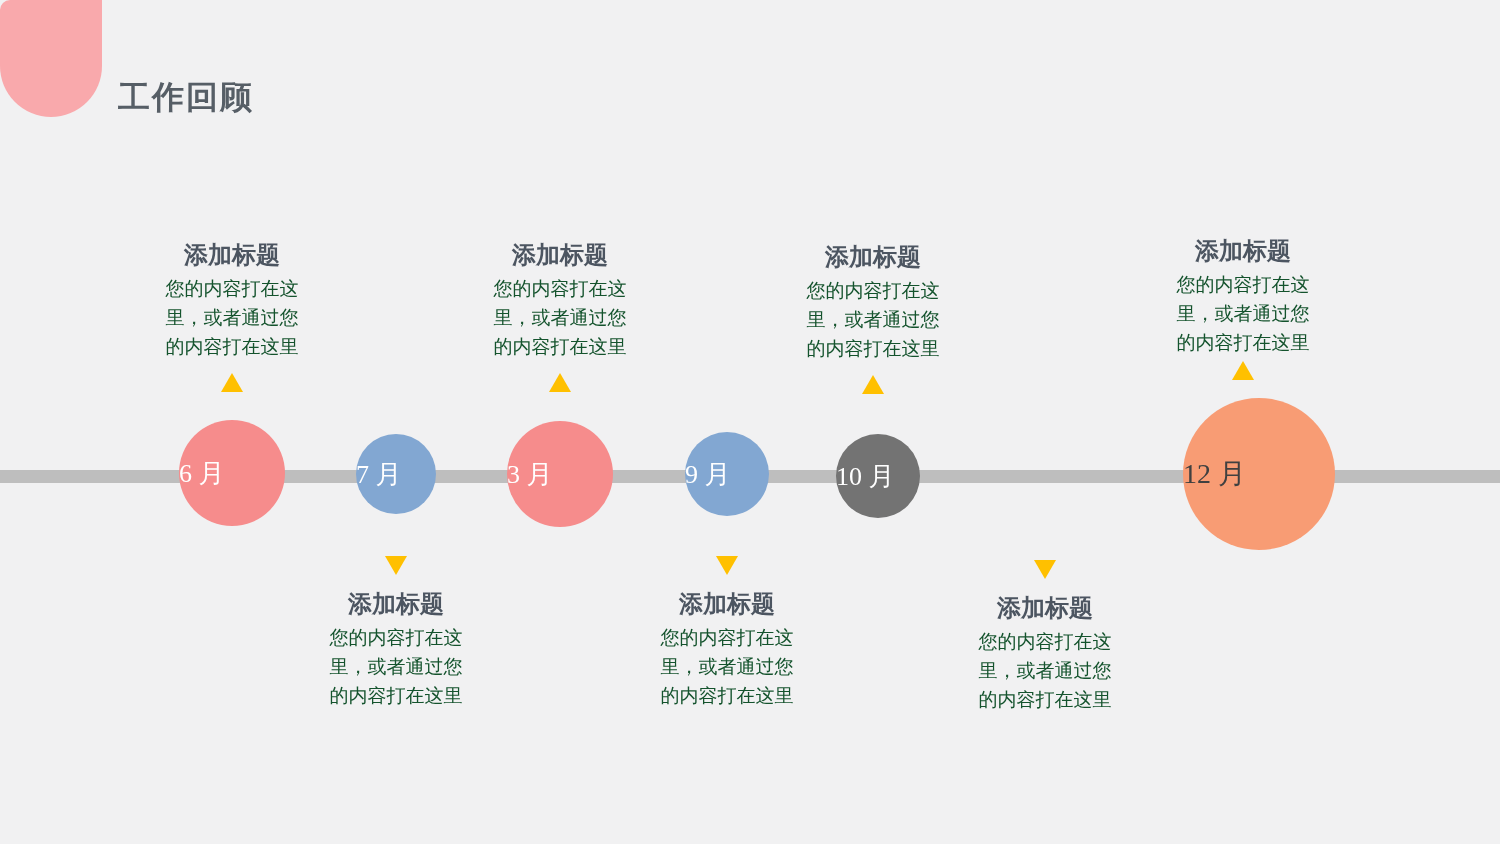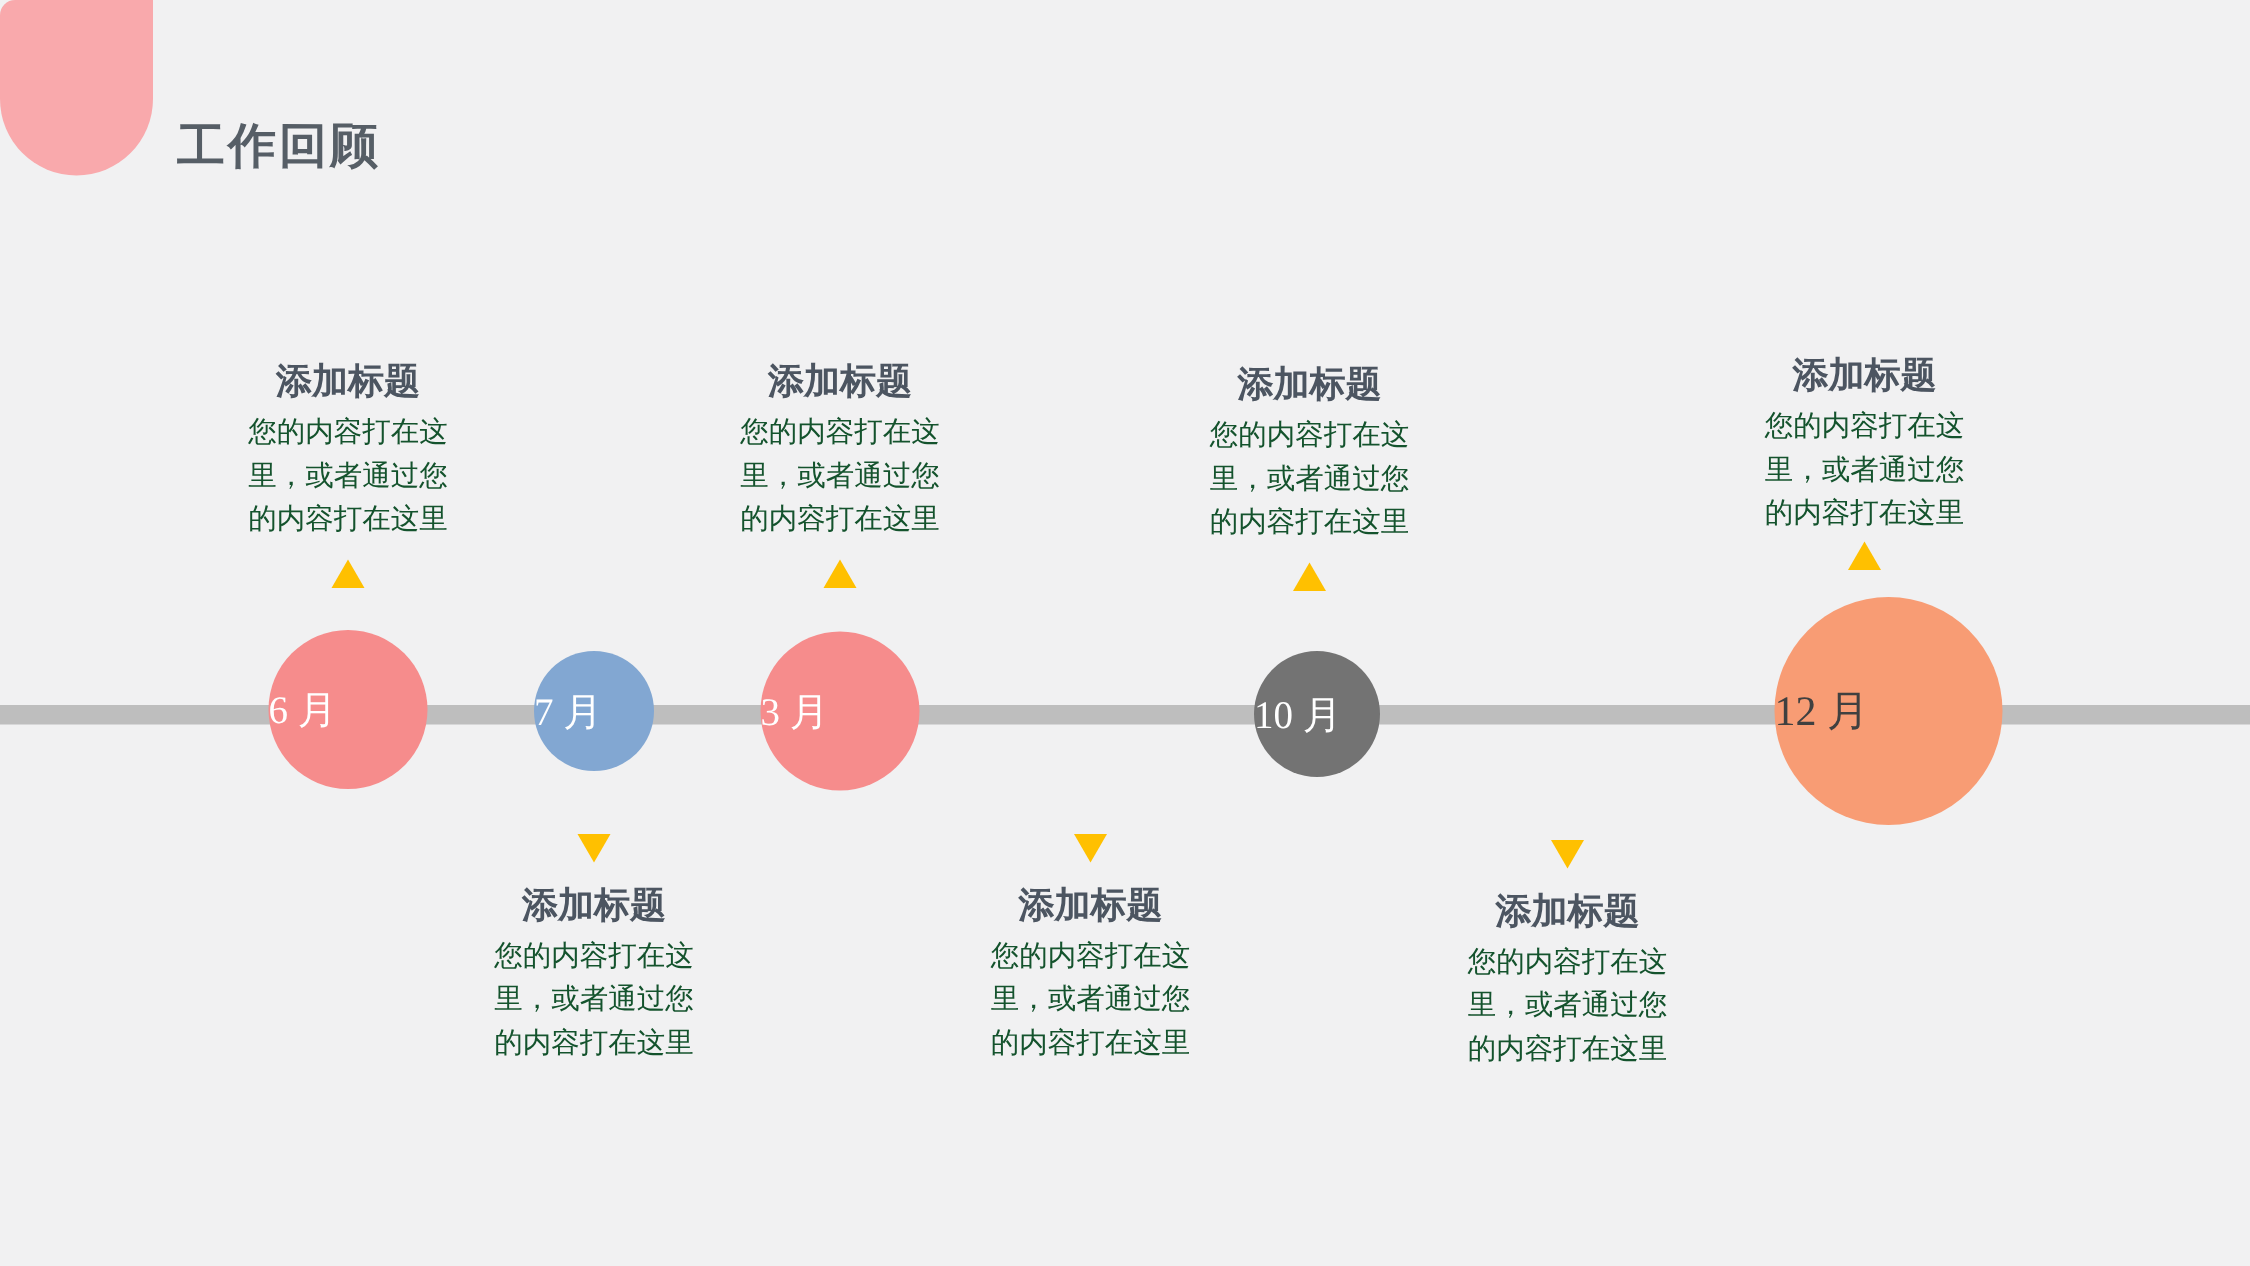--- a/index.html
+++ b/index.html
@@ -109,20 +109,23 @@
 
   <div class="circle c1">
     <span>6 月</span>
   </div>
   <div class="circle c2">
     <span>7 月</span>
   </div>
   <div class="circle c3">
     <span>3 月</span>
   </div>
+  <div class="circle c4">
+    <span>9 月</span>
+  </div>
   <div class="circle c5">
     <span>10 月</span>
   </div>
   <div class="circle c7">
     <span>12 月</span>
   </div>
 
   <div class="note n1">
     <div class="note-title">添加标题</div>
     <div class="note-body">

